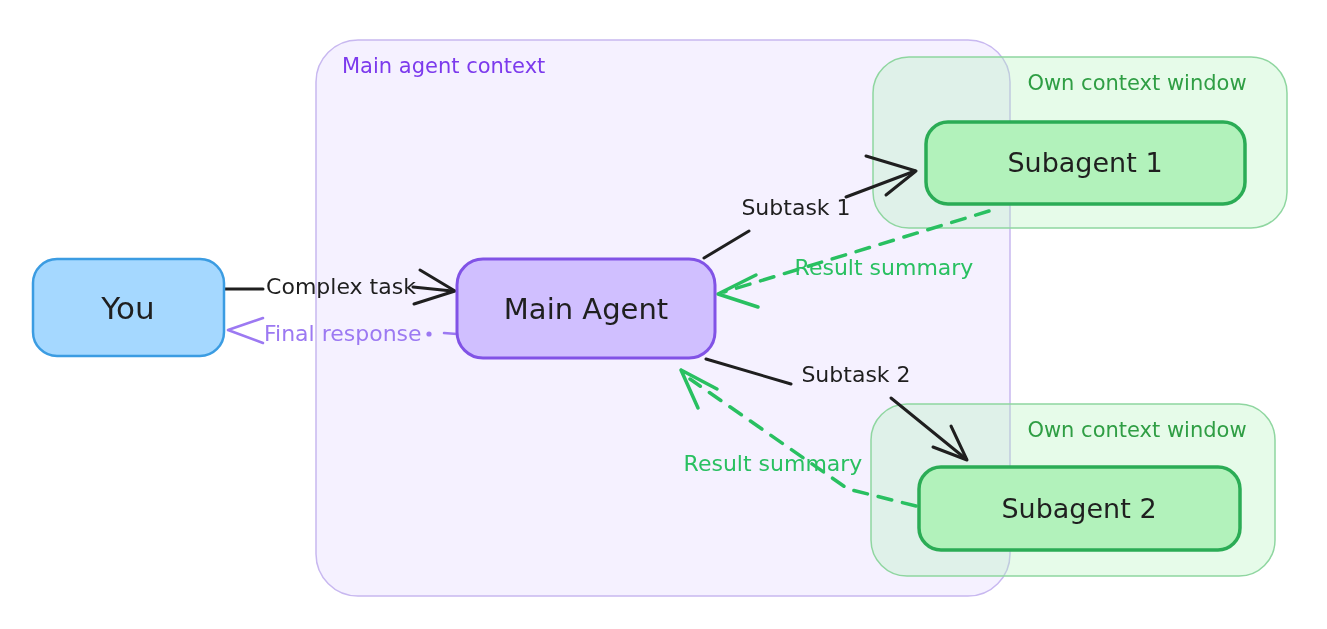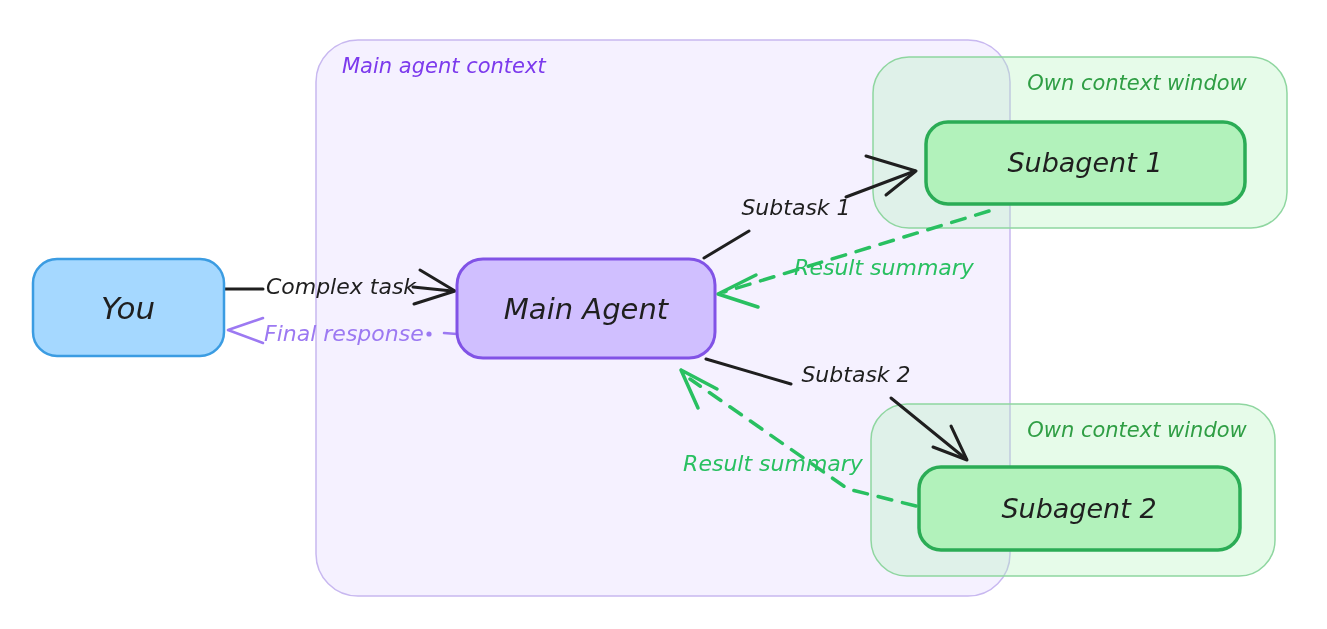--- a/index.html
+++ b/index.html
@@ -3,21 +3,20 @@
 <meta charset="utf-8">
 <style>
   html, body { margin: 0; padding: 0; background: #ffffff; }
   .canvas {
     position: relative;
     width: 1327px;
     height: 629px;
     background: #ffffff;
     overflow: hidden;
     font-family: "DejaVu Sans", sans-serif;
-    font-style: italic;
   }
   svg text {
     font-family: "DejaVu Sans", sans-serif;
   }
   
   .main-context-rect { fill: rgba(208,191,255,0.22); stroke: #c8b8f0; stroke-width: 1.5; }
   .green-context-rect { fill: rgba(178,242,187,0.32); stroke: #8fd6a0; stroke-width: 1.5; }
   
   .node-you    { fill: #a5d8ff; stroke: #3b9ce2; stroke-width: 2.5; }
   .node-main   { fill: #d0bfff; stroke: #8153e6; stroke-width: 3; }

